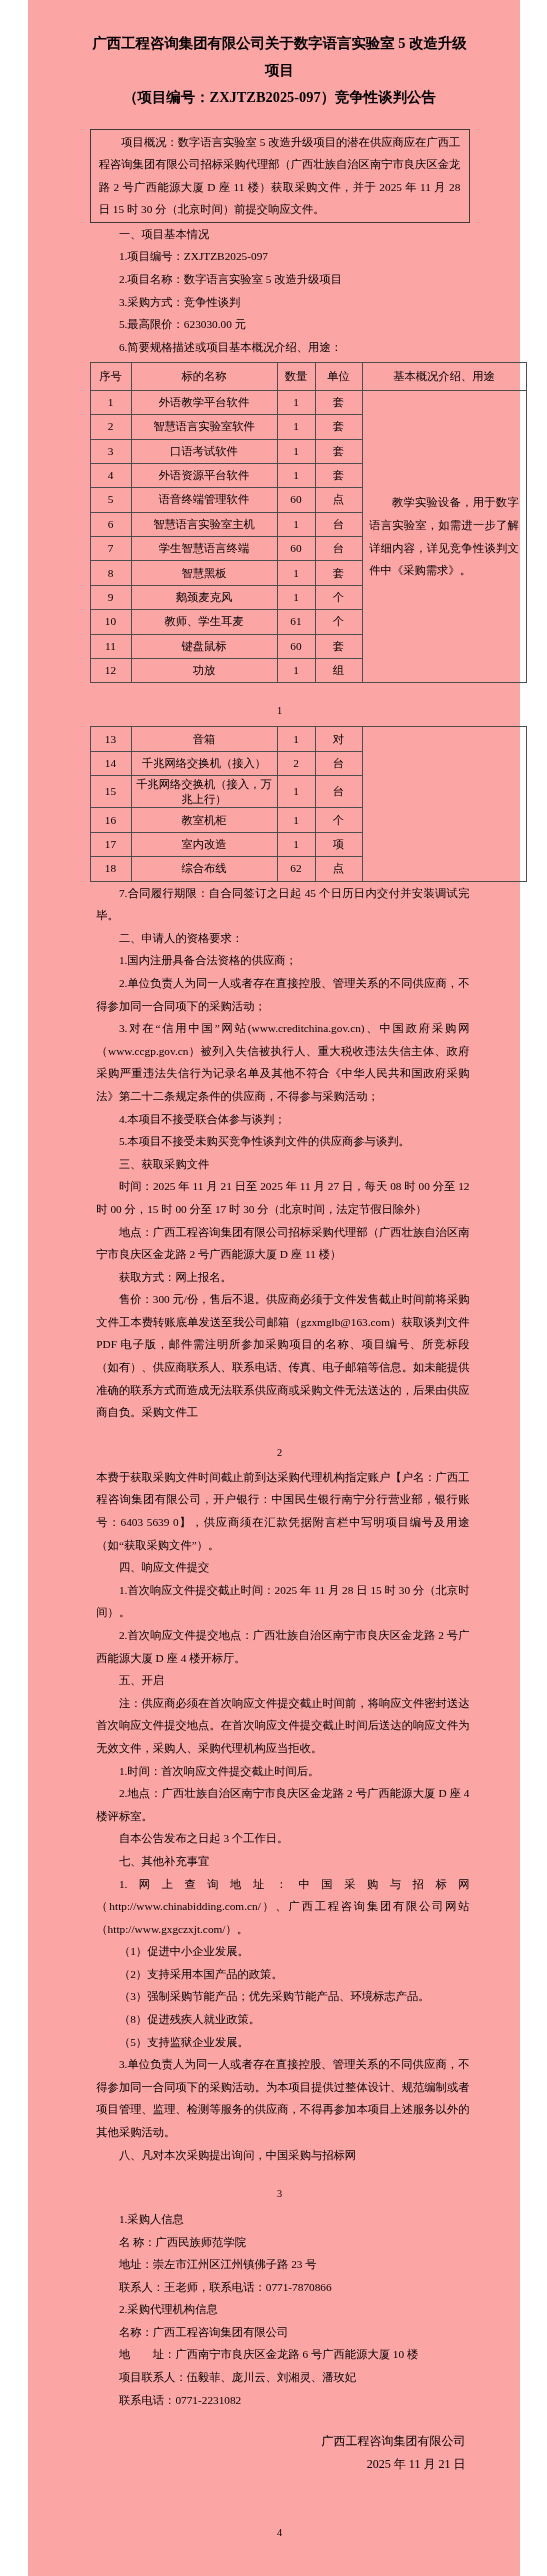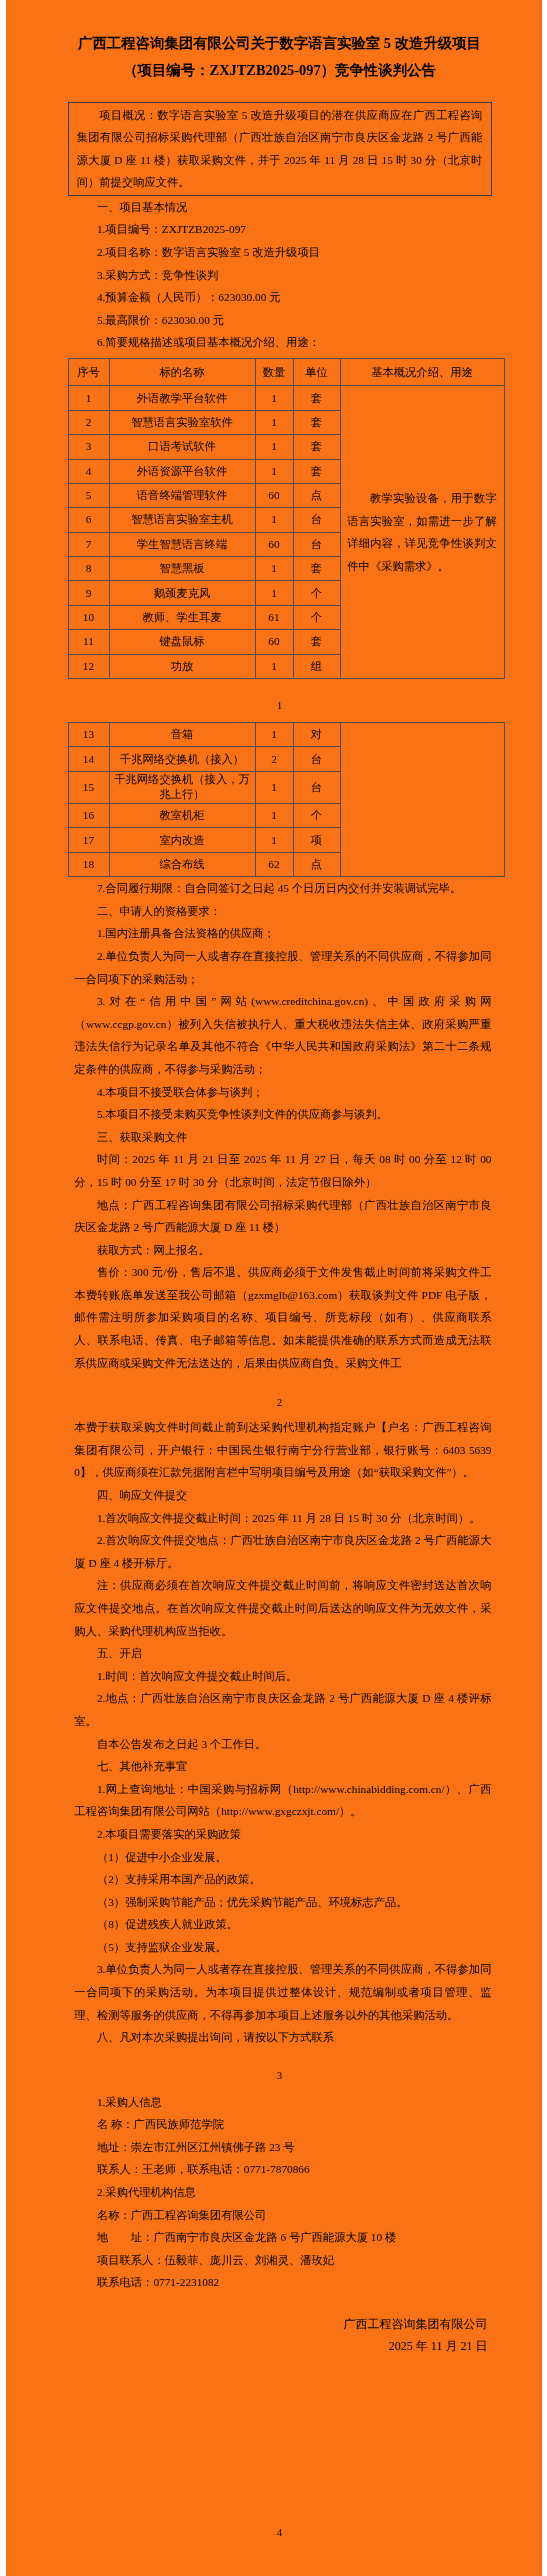--- a/index.html
+++ b/index.html
@@ -1,23 +1,23 @@
 <!DOCTYPE html>
 <html style="font-size:11px"><head>
 <meta charset="utf-8">
 <style>
   html,body { margin:0; padding:0; background:#ffffff; }
   .page {
     position:relative;
-    width:536px;
+    width:492px;
     min-height:2576px;
     box-sizing:border-box;
     margin:0 auto;
     padding:0 50px 0 62px;
-    background:#f97316;
+    background:#fca5a5;
     color:#000000;
     font-family:"Liberation Serif","DejaVu Serif",serif;
     display:flex;
     flex-direction:column;
   }
   .title {
     margin-top:30px;
     text-align:center;
     font-weight:bold;
     font-size:14.4px;
@@ -92,21 +92,20 @@
 
   <div class="overview-box">
     <p class="para">项目概况：数字语言实验室 5 改造升级项目的潜在供应商应在广西工程咨询集团有限公司招标采购代理部（广西壮族自治区南宁市良庆区金龙路 2 号广西能源大厦 D 座 11 楼）获取采购文件，并于 2025 年 11 月 28 日 15 时 30 分（北京时间）前提交响应文件。</p>
   </div>
 
   <div>
       <div class="para">一、项目基本情况</div>
       <div class="para">1.项目编号：ZXJTZB2025-097</div>
       <div class="para">2.项目名称：数字语言实验室 5 改造升级项目</div>
       <div class="para">3.采购方式：竞争性谈判</div>
-      <div class="para">4.预算金额（人民币）：623030.00 元</div>
       <div class="para">5.最高限价：623030.00 元</div>
       <div class="para">6.简要规格描述或项目基本概况介绍、用途：</div>
     </div>
 
   <table class="items">
     <colgroup>
       <col style="width:41px">
         <col style="width:146px">
         <col style="width:38px">
         <col style="width:47px">
@@ -264,35 +263,34 @@
       <div class="para">售价：300 元/份，售后不退。供应商必须于文件发售截止时间前将采购文件工本费转账底单发送至我公司邮箱（gzxmglb@163.com）获取谈判文件 PDF 电子版，邮件需注明所参加采购项目的名称、项目编号、所竞标段（如有）、供应商联系人、联系电话、传真、电子邮箱等信息。如未能提供准确的联系方式而造成无法联系供应商或采购文件无法送达的，后果由供应商自负。采购文件工</div>
     </div>
 
   <div class="pagenum pn2">2</div>
 
   <div>
       <div class="para noindent">本费于获取采购文件时间截止前到达采购代理机构指定账户【户名：广西工程咨询集团有限公司，开户银行：中国民生银行南宁分行营业部，银行账号：6403 5639 0】，供应商须在汇款凭据附言栏中写明项目编号及用途（如“获取采购文件”）。</div>
       <div class="para">四、响应文件提交</div>
       <div class="para">1.首次响应文件提交截止时间：2025 年 11 月 28 日 15 时 30 分（北京时间）。</div>
       <div class="para">2.首次响应文件提交地点：广西壮族自治区南宁市良庆区金龙路 2 号广西能源大厦 D 座 4 楼开标厅。</div>
+      <div class="para">五、开启</div>
       <div class="para">注：供应商必须在首次响应文件提交截止时间前，将响应文件密封送达首次响应文件提交地点。在首次响应文件提交截止时间后送达的响应文件为无效文件，采购人、采购代理机构应当拒收。</div>
-      <div class="para">五、开启</div>
       <div class="para">1.时间：首次响应文件提交截止时间后。</div>
       <div class="para">2.地点：广西壮族自治区南宁市良庆区金龙路 2 号广西能源大厦 D 座 4 楼评标室。</div>
       <div class="para">自本公告发布之日起 3 个工作日。</div>
       <div class="para">七、其他补充事宜</div>
       <div class="para">1.网上查询地址：中国采购与招标网（http://www.chinabidding.com.cn/）、广西工程咨询集团有限公司网站（http://www.gxgczxjt.com/）。</div>
-      <div class="para">2.本项目需要落实的采购政策</div>
       <div class="para">（1）促进中小企业发展。</div>
       <div class="para">（2）支持采用本国产品的政策。</div>
       <div class="para">（3）强制采购节能产品；优先采购节能产品、环境标志产品。</div>
       <div class="para">（8）促进残疾人就业政策。</div>
       <div class="para">（5）支持监狱企业发展。</div>
       <div class="para">3.单位负责人为同一人或者存在直接控股、管理关系的不同供应商，不得参加同一合同项下的采购活动。为本项目提供过整体设计、规范编制或者项目管理、监理、检测等服务的供应商，不得再参加本项目上述服务以外的其他采购活动。</div>
-      <div class="para">八、凡对本次采购提出询问，请按以下方式联系</div>
+      <div class="para">八、凡对本次采购提出询问，中国采购与招标网</div>
     </div>
 
   <div class="pagenum">3</div>
 
   <div>
       <div class="para">1.采购人信息</div>
       <div class="para">名 称：广西民族师范学院</div>
       <div class="para">地址：崇左市江州区江州镇佛子路 23 号</div>
       <div class="para">联系人：王老师，联系电话：0771-7870866</div>
       <div class="para">2.采购代理机构信息</div>

